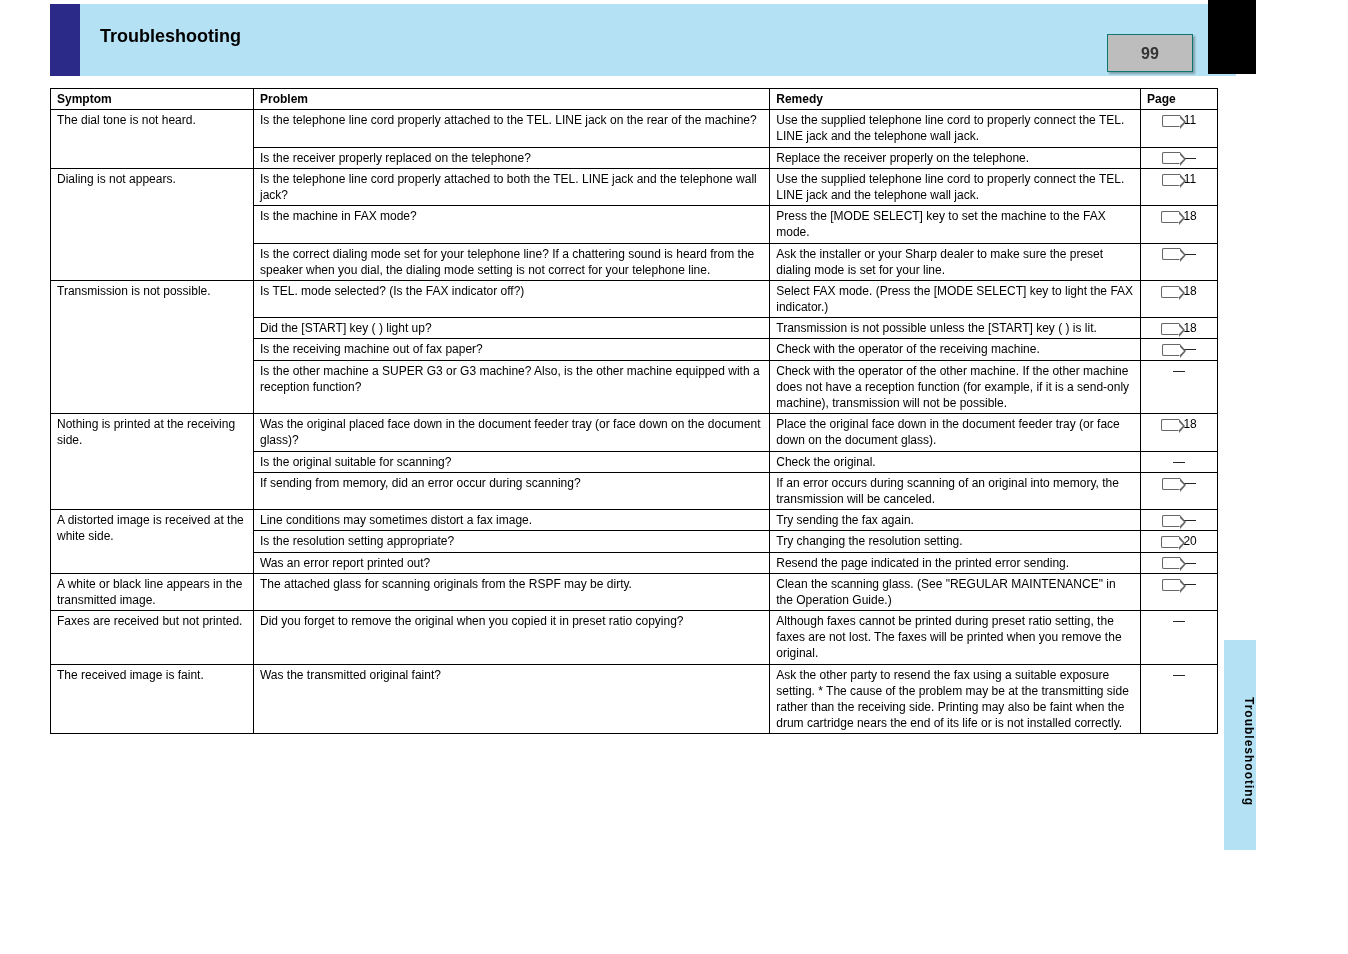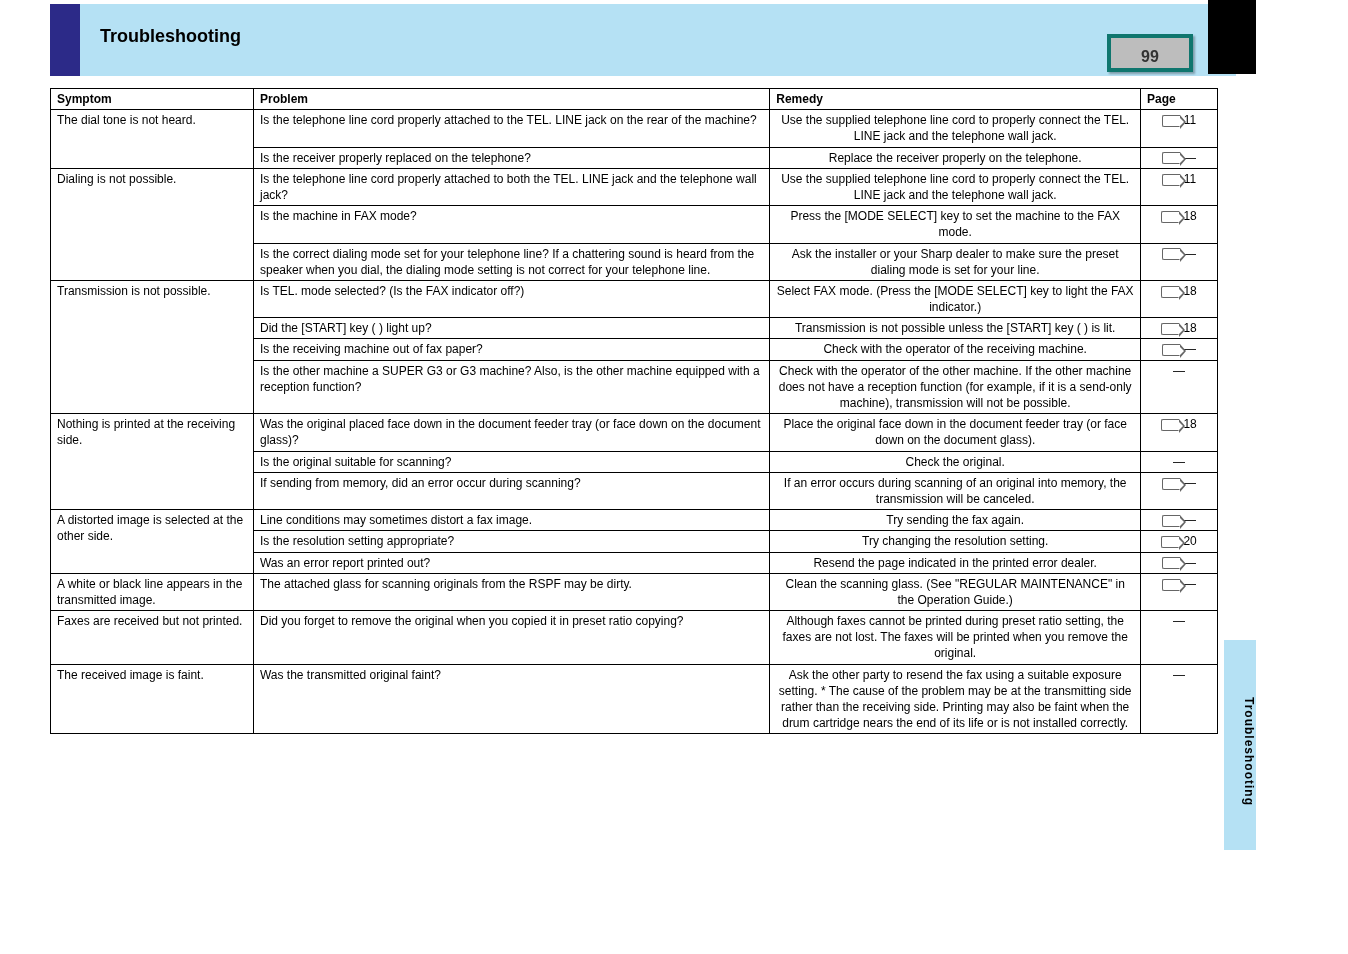--- a/index.html
+++ b/index.html
@@ -47,21 +47,21 @@
     height: 74px;
     background: #000;
   }
   .page-badge {
     position: absolute;
     top: 34px;
     right: 155px;
     width: 86px;
     height: 38px;
     background: #bdbdbd;
-    border: 4px solid #0f766e;
+    border: 1px solid #0f766e;
     box-shadow: 2px 2px 2px rgba(0,0,0,0.3);
     text-align: center;
     line-height: 38px;
     font-size: 16px;
     font-weight: bold;
     color: #333;
   }
   .tbl {
     position: absolute;
     top: 88px;
@@ -77,21 +77,21 @@
     line-height: 1.35;
   }
   .tbl th {
     font-weight: bold;
     text-align: left;
     background: #fff;
     font-size: 12px;
   }
   .col-symptom { width: 216px; }
   .col-problem { width: 564px; }
-  .col-remedy { width: 400px; text-align: center; }
+  .col-remedy { width: 400px; }
   .col-page   { width: 80px; text-align: center; }
   .pg-cell {
     white-space: nowrap;
     text-align: center;
     padding-right: 8px;
   }
   .arrow {
     display: inline-block;
     width: 18px;
     height: 12px;
@@ -164,21 +164,21 @@
         <td class="col-problem">Is the telephone line cord properly attached to the TEL. LINE jack on the rear of the machine?</td>
         <td class="col-remedy">Use the supplied telephone line cord to properly connect the TEL. LINE jack and the telephone wall jack.</td>
         <td class="col-page pg-cell"><span class="arrow"></span><span>11</span></td>
       </tr>
       <tr>
         <td class="col-problem">Is the receiver properly replaced on the telephone?</td>
         <td class="col-remedy">Replace the receiver properly on the telephone.</td>
         <td class="col-page pg-cell"><span class="arrow"></span><span>—</span></td>
       </tr>
       <tr>
-        <td class="col-symptom" rowspan="3">Dialing is not possible.</td>
+        <td class="col-symptom" rowspan="3">Dialing is not appears.</td>
         <td class="col-problem">Is the telephone line cord properly attached to both the TEL. LINE jack and the telephone wall jack?</td>
         <td class="col-remedy">Use the supplied telephone line cord to properly connect the TEL. LINE jack and the telephone wall jack.</td>
         <td class="col-page pg-cell"><span class="arrow"></span><span>11</span></td>
       </tr>
       <tr>
         <td class="col-problem">Is the machine in FAX mode?</td>
         <td class="col-remedy">Press the [MODE SELECT] key to set the machine to the FAX mode.</td>
         <td class="col-page pg-cell"><span class="arrow"></span><span>18</span></td>
       </tr>
       <tr>
@@ -219,33 +219,33 @@
         <td class="col-problem">Is the original suitable for scanning?</td>
         <td class="col-remedy">Check the original.</td>
         <td class="col-page pg-cell"><span>—</span></td>
       </tr>
       <tr>
         <td class="col-problem">If sending from memory, did an error occur during scanning?</td>
         <td class="col-remedy">If an error occurs during scanning of an original into memory, the transmission will be canceled.</td>
         <td class="col-page pg-cell"><span class="arrow"></span><span>—</span></td>
       </tr>
       <tr>
-        <td class="col-symptom" rowspan="3">A distorted image is selected at the other side.</td>
+        <td class="col-symptom" rowspan="3">A distorted image is received at the white side.</td>
         <td class="col-problem">Line conditions may sometimes distort a fax image.</td>
         <td class="col-remedy">Try sending the fax again.</td>
         <td class="col-page pg-cell"><span class="arrow"></span><span>—</span></td>
       </tr>
       <tr>
         <td class="col-problem">Is the resolution setting appropriate?</td>
         <td class="col-remedy">Try changing the resolution setting.</td>
         <td class="col-page pg-cell"><span class="arrow"></span><span>20</span></td>
       </tr>
       <tr>
         <td class="col-problem">Was an error report printed out?</td>
-        <td class="col-remedy">Resend the page indicated in the printed error dealer.</td>
+        <td class="col-remedy">Resend the page indicated in the printed error sending.</td>
         <td class="col-page pg-cell"><span class="arrow"></span><span>—</span></td>
       </tr>
       <tr>
         <td class="col-symptom" rowspan="1">A white or black line appears in the transmitted image.</td>
         <td class="col-problem">The attached glass for scanning originals from the RSPF may be dirty.</td>
         <td class="col-remedy">Clean the scanning glass. (See "REGULAR MAINTENANCE" in the Operation Guide.)</td>
         <td class="col-page pg-cell"><span class="arrow"></span><span>—</span></td>
       </tr>
       <tr>
         <td class="col-symptom" rowspan="1">Faxes are received but not printed.</td>

